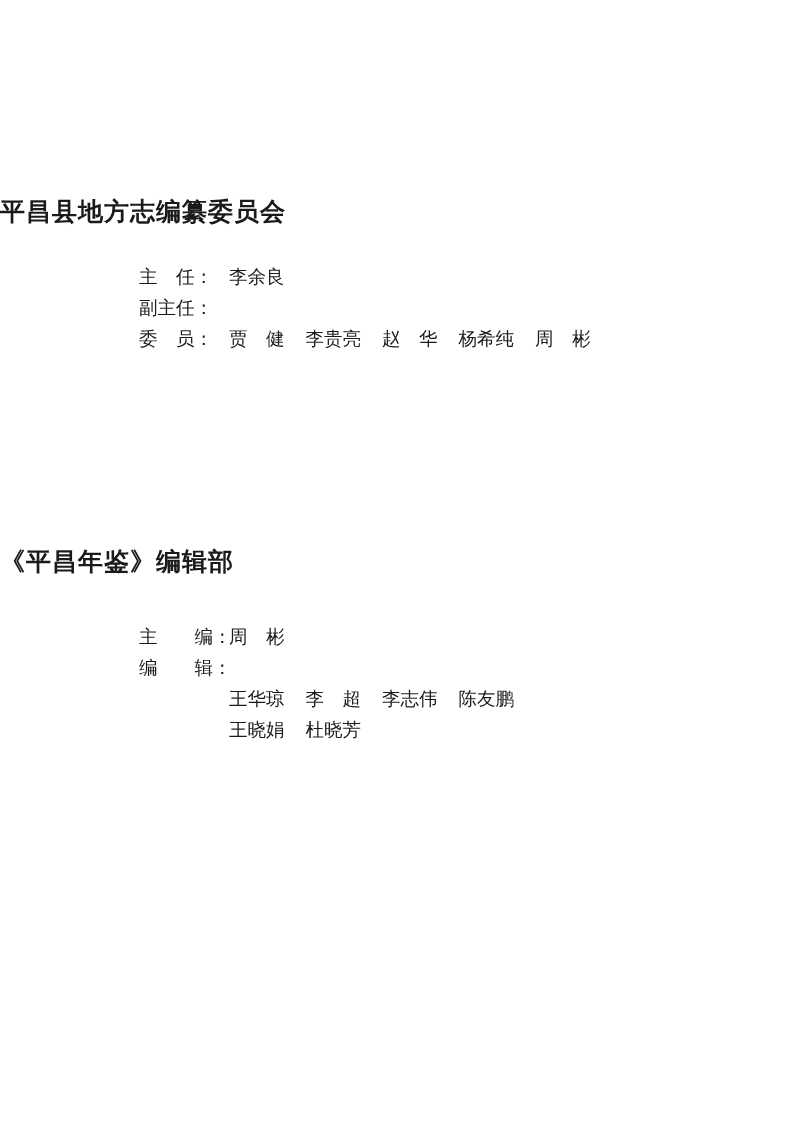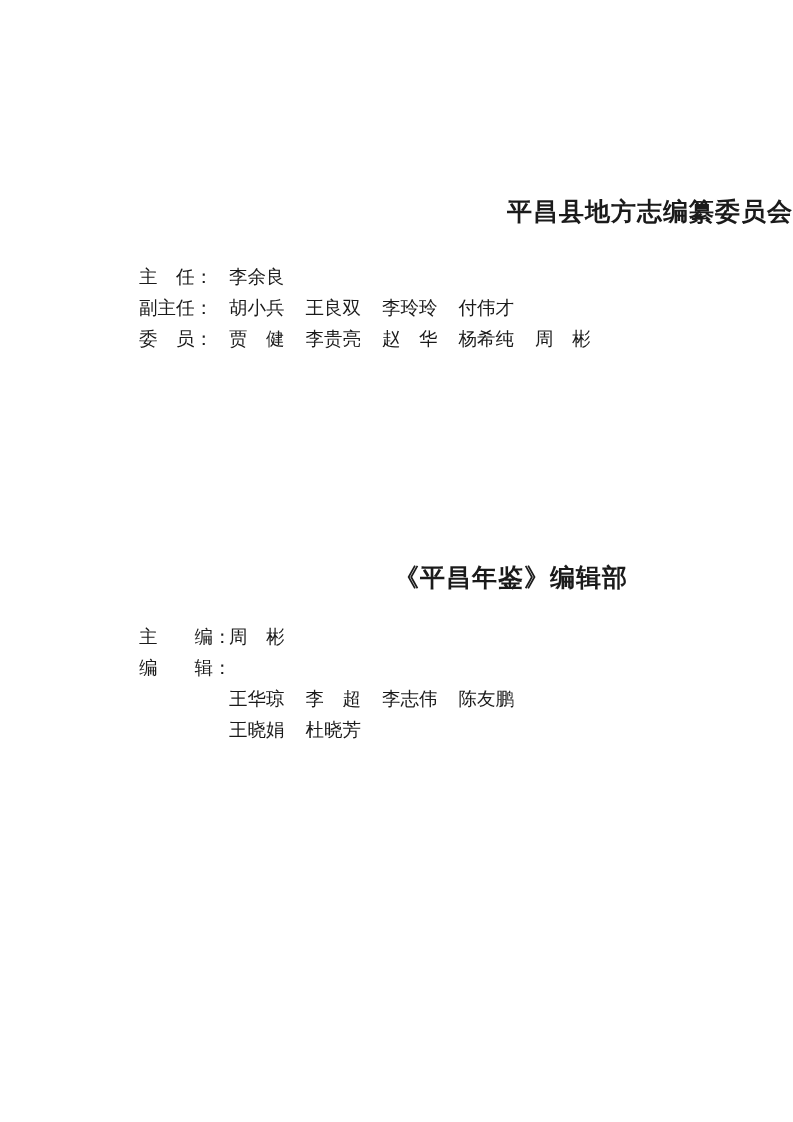--- a/index.html
+++ b/index.html
@@ -17,35 +17,35 @@
   }
   .page {
     width: 793px;
     height: 1122px;
     box-sizing: border-box;
     position: relative;
   }
 
   
   .section-title {
-    text-align: right;
+    text-align: left;
     font-weight: bold;
     font-size: 25px;
     letter-spacing: 1px;
     font-family: "DejaVu Serif", "Liberation Serif", serif;
   }
   #committee-title {
     position: absolute;
     top: 178px;
     left: 0;
     width: 793px;
   }
   #editorial-title {
     position: absolute;
-    top: 544px;
+    top: 528px;
     left: 0;
     width: 628px;
   }
 
   .roster {
     position: absolute;
     left: 139px;
     width: 560px;
     font-size: 18.5px;
     line-height: 31px;
@@ -92,26 +92,20 @@
 
     <div class="row">
       <span class="row-label">主　任：</span>
       <span class="row-values">
         <span class="name">李余良</span>
       </span>
     </div>
 
     <div class="row">
       <span class="row-label">副主任：</span>
-      <span class="row-values">
-        <span class="name">胡小兵</span>
-        <span class="name">王良双</span>
-        <span class="name">李玲玲</span>
-        <span class="name">付伟才</span>
-      </span>
     </div>
 
     <div class="row">
       <span class="row-label">委　员：</span>
       <span class="row-values">
         <span class="name">贾　健</span>
         <span class="name">李贵亮</span>
         <span class="name">赵　华</span>
         <span class="name">杨希纯</span>
         <span class="name">周　彬</span>

